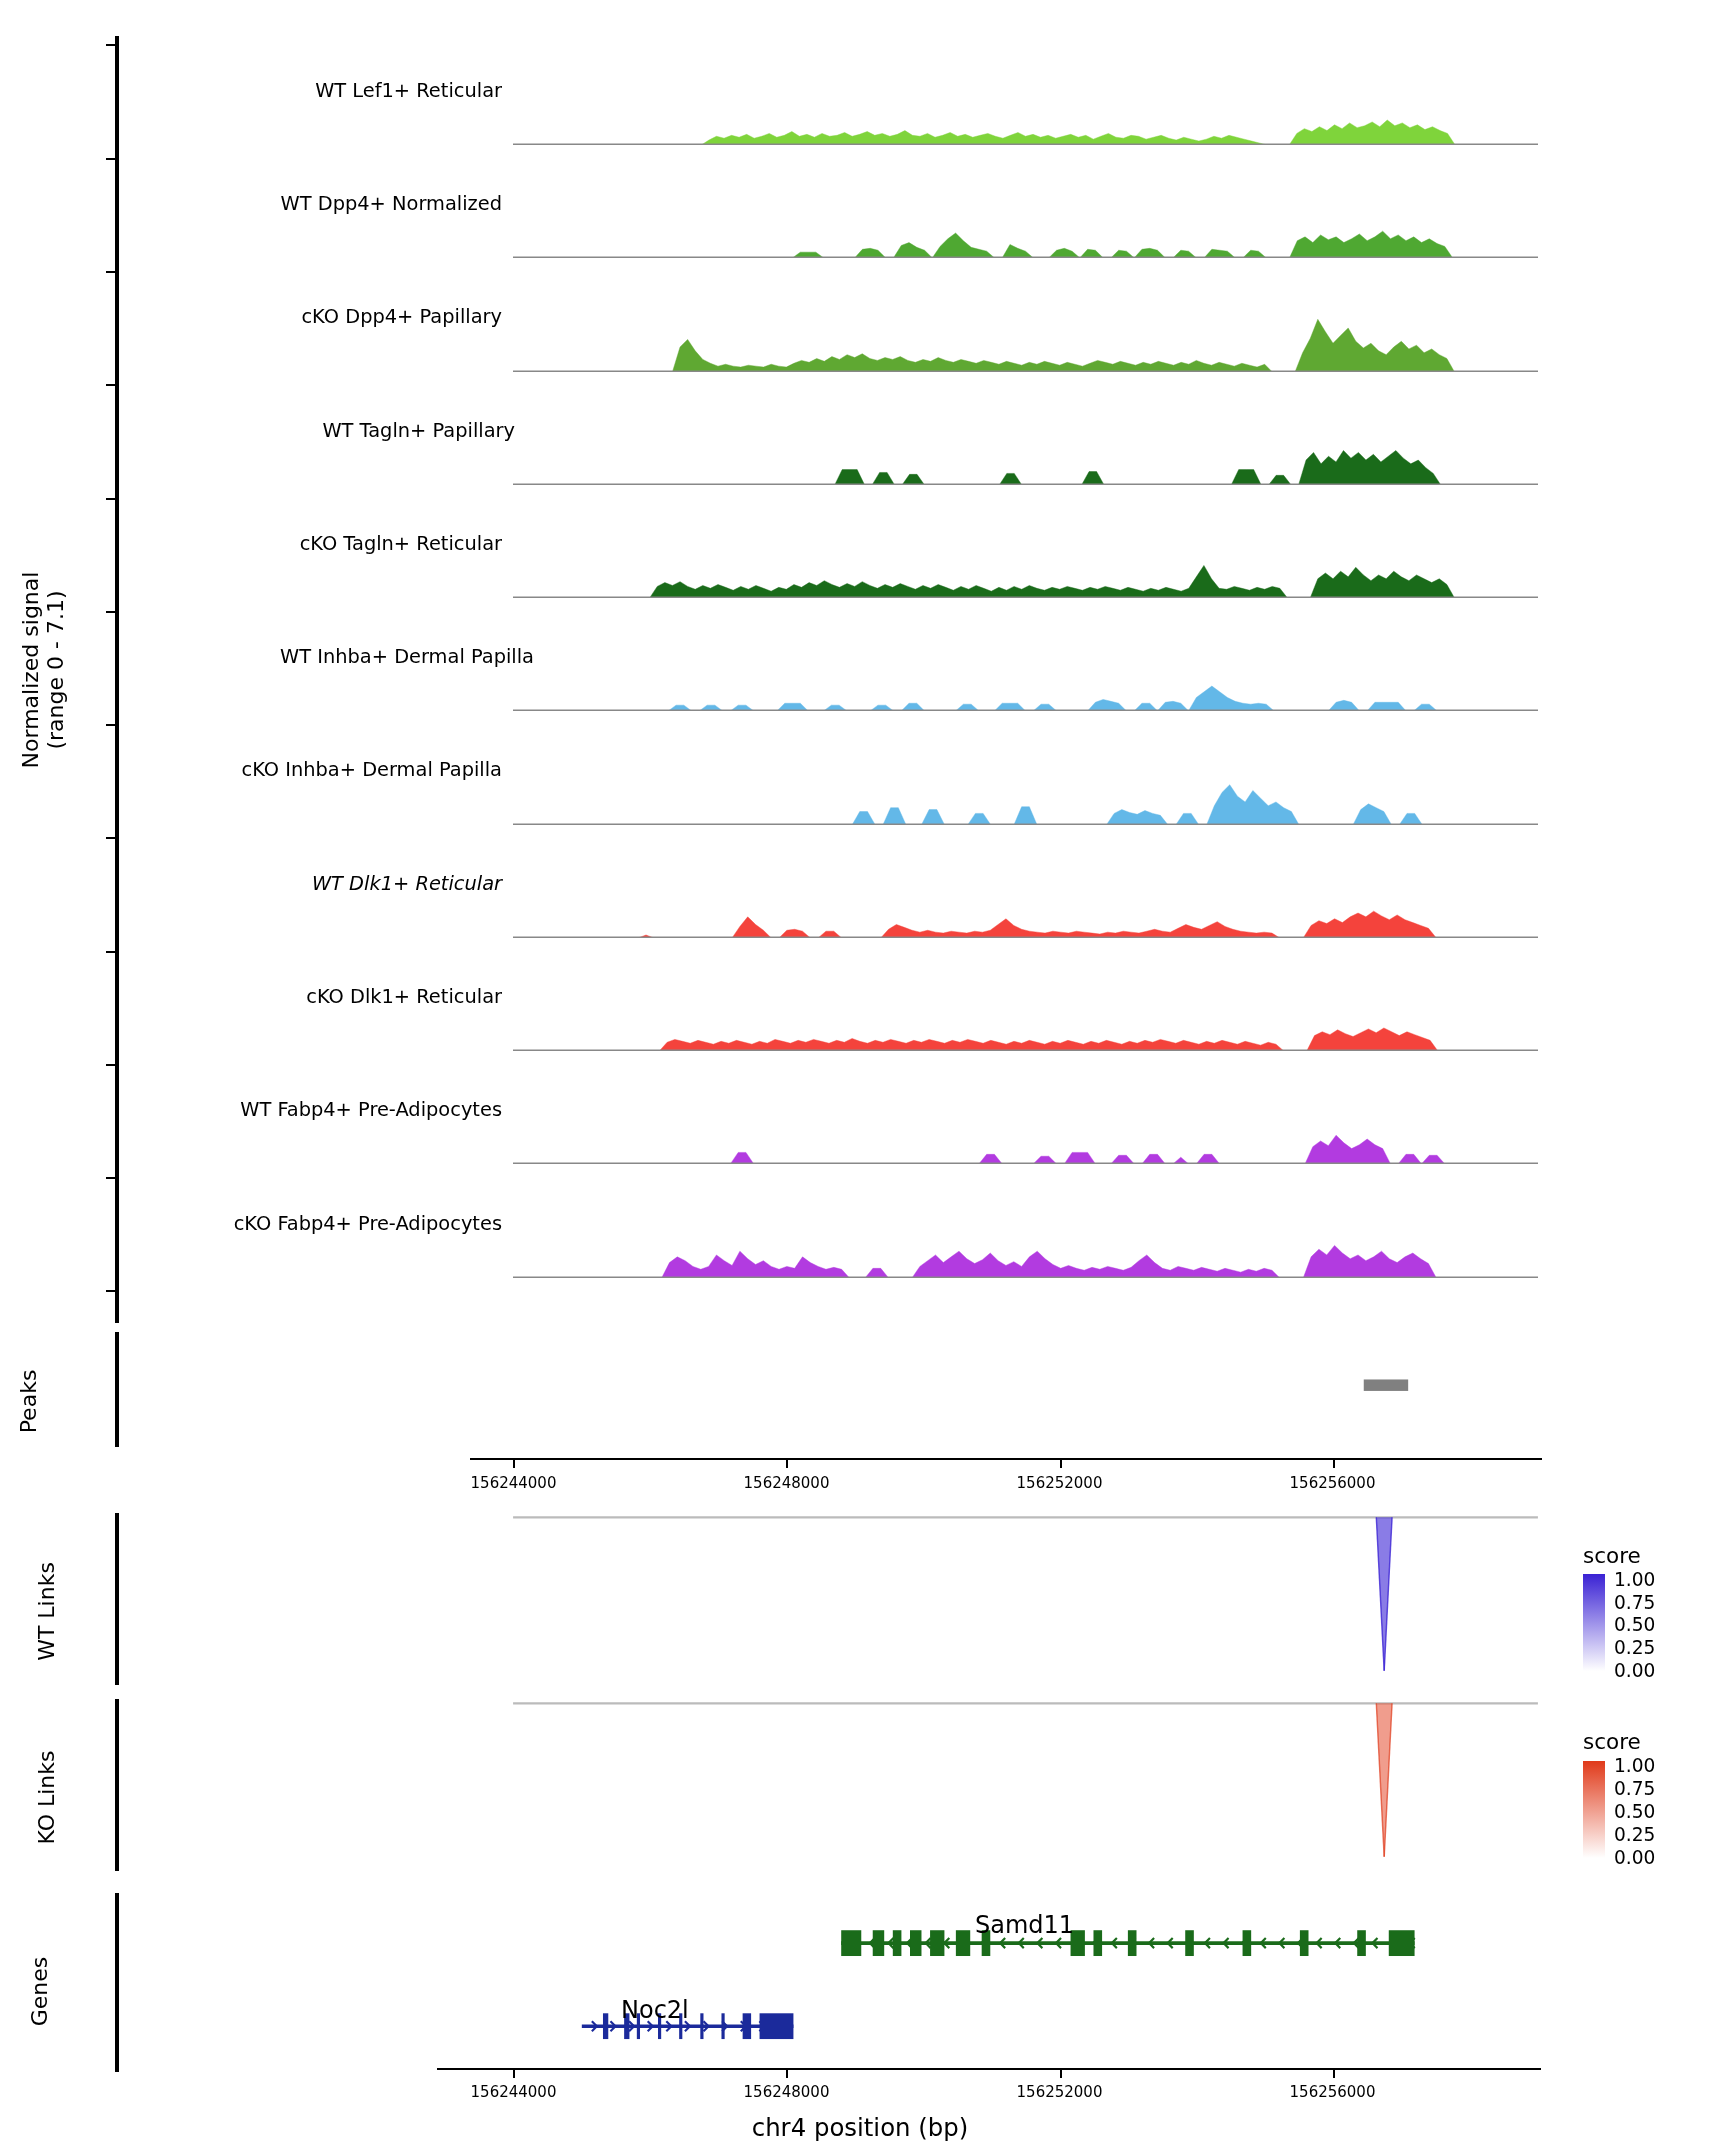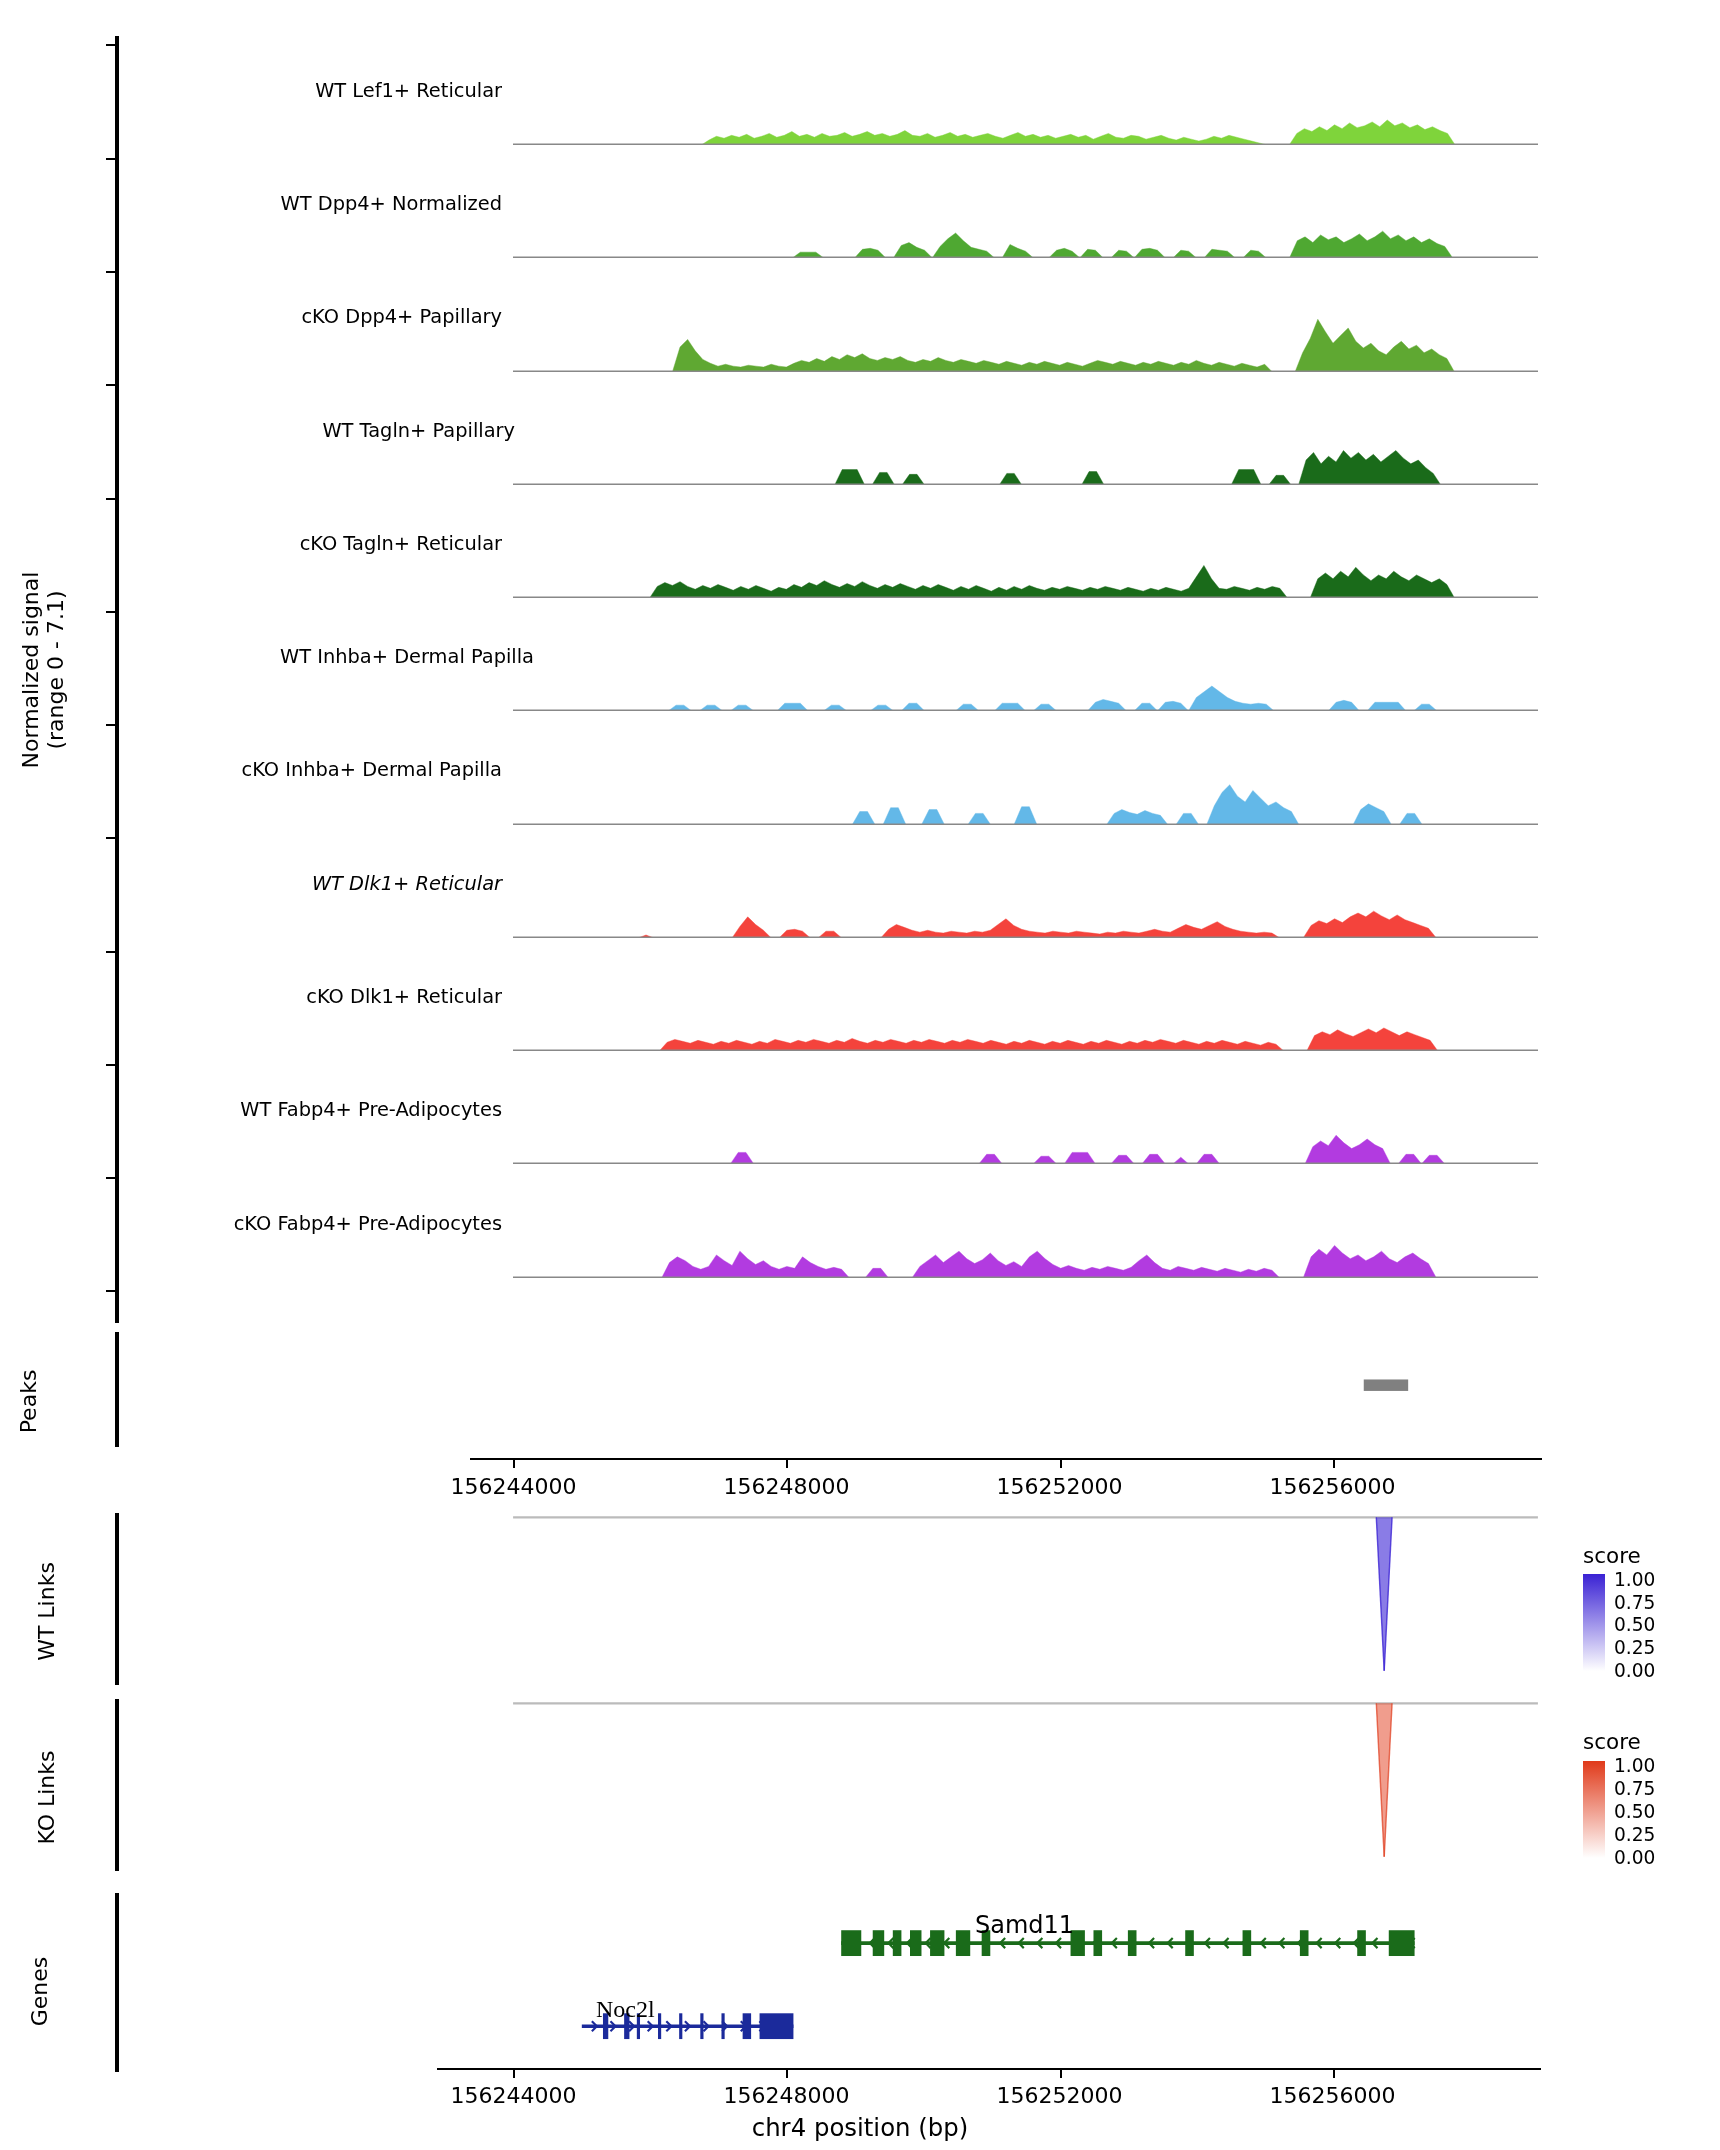--- a/index.html
+++ b/index.html
@@ -13,21 +13,21 @@
     transform:rotate(-90deg);
     white-space:nowrap;
     font-size:22px;
     text-align:center;
   }
   .tick{position:absolute;background:#000;width:10px;height:2.2px;}
   .track-label{position:absolute;font-size:19.4px;white-space:nowrap;text-align:right;}
   .trackbox{position:absolute;overflow:hidden;}
   .trackbox svg{display:block;}
   .tickmark{position:absolute;background:#000;}
-  .xticklabel{position:absolute;font-size:22px;white-space:nowrap;text-align:center;}
+  .xticklabel{position:absolute;font-size:15px;white-space:nowrap;text-align:center;}
   .panel-bar{position:absolute;background:#000;width:2.9px;}
   .xaxis{position:absolute;background:#000;height:2.2px;}
 
   
   .legend-title{position:absolute;font-size:21.5px;}
   .legend-label{position:absolute;font-size:18.6px;}
   .legend-bar{position:absolute;width:21.5px;}
 
   .gene-name{position:absolute;font-size:24px;white-space:nowrap;}
   .xaxis-title{position:absolute;font-size:24.4px;white-space:nowrap;}
@@ -261,21 +261,21 @@
         <rect x="201.7253333333333" y="168" width="4.432999999999993" height="36" fill="#1B2A9B"></rect>
         <rect x="231.27866666666665" y="168" width="4.432999999999993" height="36" fill="#1B2A9B"></rect>
         <rect x="260.832" y="168" width="4.432999999999993" height="36" fill="#1B2A9B"></rect>
         <rect x="290.38533333333334" y="168" width="4.432999999999993" height="36" fill="#1B2A9B"></rect>
         <rect x="319.9386666666666" y="168" width="11.82133333333337" height="36" fill="#1B2A9B"></rect>
         <rect x="343.5813333333333" y="168" width="47.28533333333331" height="36" fill="#1B2A9B"></rect>
       </svg>
     </div>
 
   <div class="gene-name" style="left:975px;top:1911px;">Samd11</div>
-  <div class="gene-name" style="left:596px;top:1996px;font-family:Liberation Serif, serif;">Noc2l</div>
+  <div class="gene-name" style="left:621px;top:1996px;">Noc2l</div>
 
   <div class="xaxis" style="left:437px;top:2068px;width:1104px;"></div>
   <div class="tickmark" style="left:513px;top:2068px;width:2.2px;height:10px;"></div>
   <div class="tickmark" style="left:786px;top:2068px;width:2.2px;height:10px;"></div>
   <div class="tickmark" style="left:1060px;top:2068px;width:2.2px;height:10px;"></div>
   <div class="tickmark" style="left:1333px;top:2068px;width:2.2px;height:10px;"></div>
   <div class="xticklabel" style="left:406px;top:2083px;width:215px;">156244000</div>
   <div class="xticklabel" style="left:679px;top:2083px;width:215px;">156248000</div>
   <div class="xticklabel" style="left:952px;top:2083px;width:215px;">156252000</div>
   <div class="xticklabel" style="left:1225px;top:2083px;width:215px;">156256000</div>

